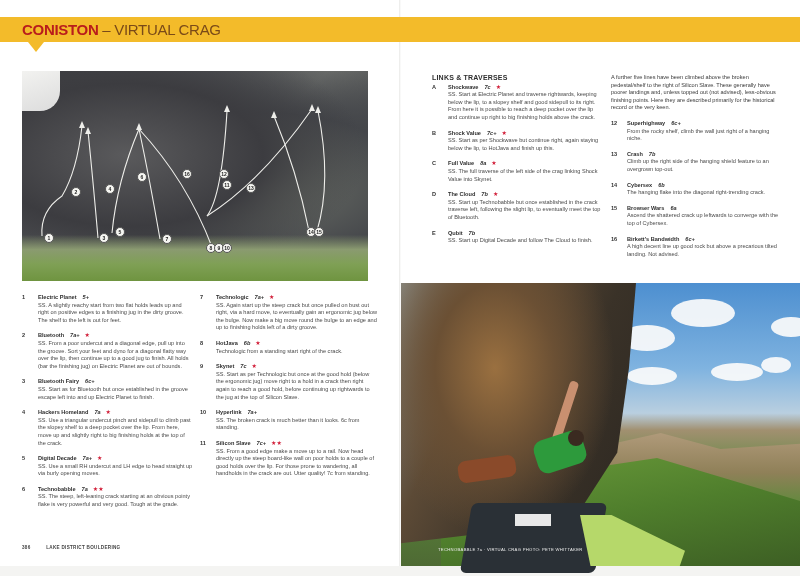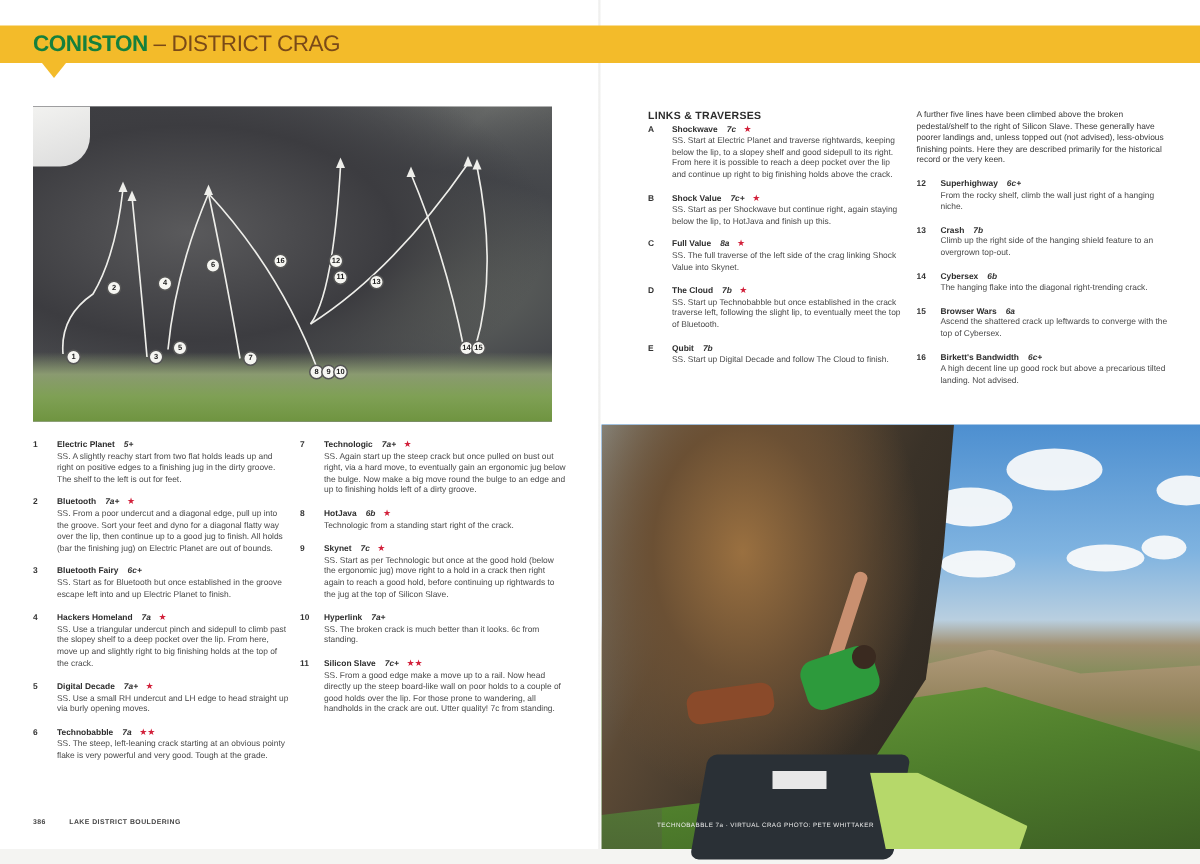--- a/index.html
+++ b/index.html
@@ -6,21 +6,21 @@
   body {
     width:800px; height:576px; overflow:hidden; position:relative;
     background:#f4f4f2; font-family:"Liberation Sans", sans-serif; color:#3a3a3a;
   }
   .page { position:absolute; top:0; bottom:10px; background:#ffffff; }
   .page-left { left:0; width:400px; }
   .page-right { left:400px; width:400px; }
   .gutter { position:absolute; left:399px; top:0; width:2px; height:566px; background:linear-gradient(to right,#e8e8e6,#ffffff); }
   .band { position:absolute; left:0; top:17px; width:800px; height:25px; background:#f3bb2a; }
   .band-title { position:absolute; left:22px; top:20px; font-family:"Liberation Sans Narrow","Liberation Sans", sans-serif; font-size:15px; letter-spacing:-0.3px; line-height:20px; white-space:nowrap; }
-  .band-title .b1 { color:#15803d; font-weight:bold; }
+  .band-title .b1 { color:#b91c1c; font-weight:bold; }
   .band-title .b2 { color:#7a4a18; font-weight:normal; }
   .band-pointer { position:absolute; left:28px; top:42px; width:0; height:0; border-left:8px solid transparent; border-right:8px solid transparent; border-top:10px solid #f3bb2a; }
 
   
   .topo { position:absolute; left:22px; top:71px; width:346px; height:210px; overflow:hidden;
     background:
       linear-gradient(to bottom, transparent 0, transparent 78%, #8a9a70 85%, #7fa055 92%, #6f9440 100%),
       radial-gradient(ellipse at 30% 40%, #5a5a5c 0%, #3c3c40 40%, transparent 70%),
       radial-gradient(ellipse at 70% 55%, #6c7068 0%, #44464a 45%, transparent 75%),
       linear-gradient(135deg, #3a3a3e 0%, #55575a 35%, #6a6c6a 55%, #3e4044 80%, #4a4c4e 100%);
@@ -73,21 +73,21 @@
 </style>
 </head>
 <body>
 
 <div class="page page-left"></div>
 <div class="page page-right"></div>
 <div class="gutter"></div>
 
 <div class="band"></div>
 <div class="band-title">
-  <span class="b1">CONISTON</span><span class="b2"> – </span><span class="b2">DISTRICT CRAG</span>
+  <span class="b1">CONISTON</span><span class="b2"> – </span><span class="b2">VIRTUAL CRAG</span>
 </div>
 <div class="band-pointer"></div>
 
 <div class="topo">
   <div class="topo-sky"></div>
   <svg width="346" height="210">
     <g fill="none" stroke="#eeeeea" stroke-width="1.1">
       <path d="M20,165 Q18,140 40,125 Q55,100 60,55"></path>
       <path d="M76,167 Q72,120 66,60"></path>
       <path d="M90,162 Q95,110 117,58"></path>

